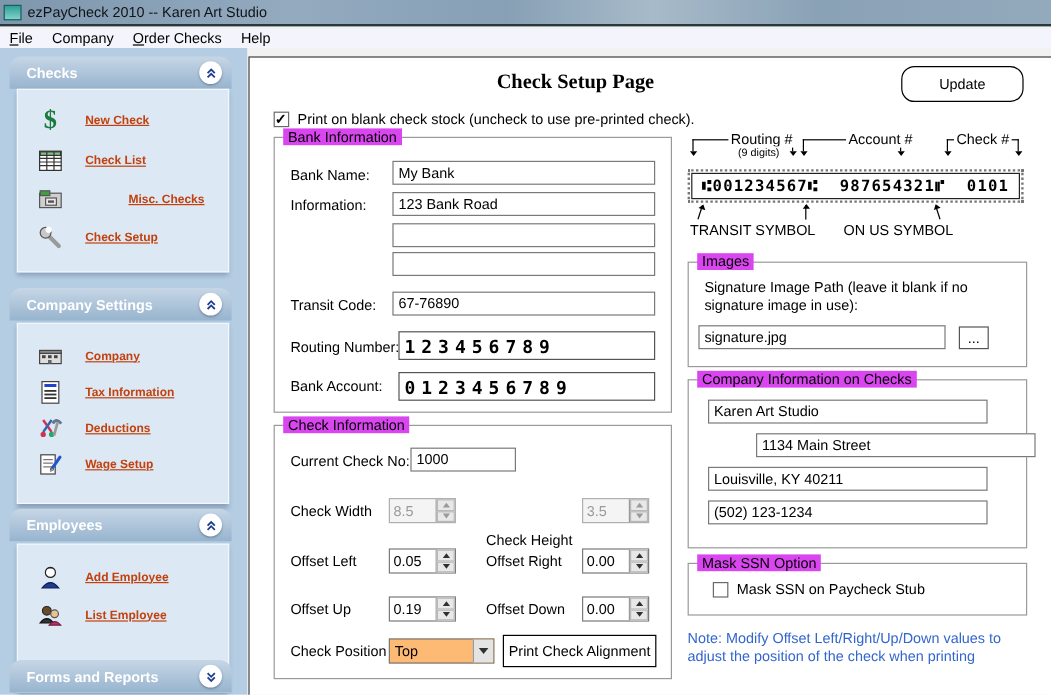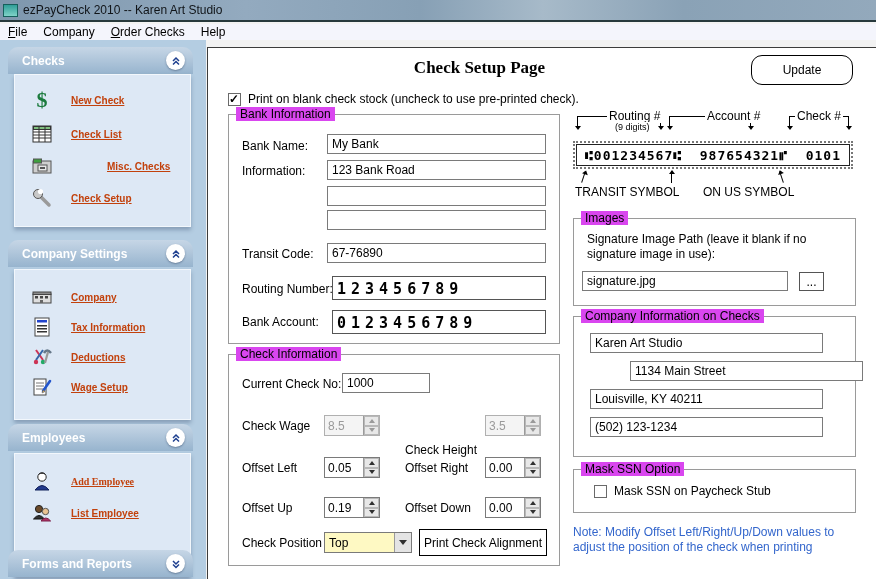--- a/index.html
+++ b/index.html
@@ -70,21 +70,21 @@
   .spin-btns { width:16px; display:flex; flex-direction:column; border-left:1px solid #9a9a9a; }
   .spin-btn { flex:1; background:#e8e8e8; border:1px solid #b8b8b8; display:flex; align-items:center; justify-content:center; cursor:pointer; }
   .arr-up { width:0; height:0; border-left:3px solid transparent; border-right:3px solid transparent; border-bottom:4px solid #303030; }
   .arr-down { width:0; height:0; border-left:3px solid transparent; border-right:3px solid transparent; border-top:4px solid #303030; }
   .spinner.disabled { border-color:#b0b0b0; background:#f4f4f4; }
   .spinner.disabled .spin-val { color:#9a9a9a; }
   .spinner.disabled .arr-up { border-bottom-color:#9a9a9a; }
   .spinner.disabled .arr-down { border-top-color:#9a9a9a; }
 
   
-  .dropdown { position:absolute; width:88px; height:21px; border:1px solid #7a7a7a; background:#fef9c3;
+  .dropdown { position:absolute; width:88px; height:21px; border:1px solid #7a7a7a; background:#fdba74;
     display:flex; align-items:center; cursor:pointer;gap:43px; }
   .dd-text { flex:1; padding-left:4px; font-size:12px; }
   .dd-btn { width:17px; height:100%; background:#e4e4e4; border-left:1px solid #9a9a9a;
     display:flex; align-items:center; justify-content:center; }
   .dd-btn .arr-down { border-left-width:4px; border-right-width:4px; border-top-width:5px; }
 
   
   .micr-diagram { position:absolute; left:365px; top:63px; width:283px; height:100px; font-size:12px; }
   .mk-label { position:absolute; white-space:nowrap; background:#fff; padding:0 2px; z-index:2; }
   .bracket { position:absolute; height:12px; border-top:1px solid #000; }
@@ -240,21 +240,21 @@
 
     <div class="sec-header" style="top:384px;">
       <span class="sec-title">Employees</span>
       <div class="chev-btn">
         <svg width="10" height="10">
             <path d="M2 5 L5 2 L8 5 M2 8.5 L5 5.5 L8 8.5" stroke="#1e3f8f" fill="none" stroke-width="1.5"></path>
           </svg>
       </div>
     </div>
     <div class="sec-panel" style="top:413px; height:124px;">
-      <div class="nav-item" style="top:12px;font-family:Liberation Serif, serif;">
+      <div class="nav-item" style="top:12px;">
         <span class="nav-icon">
           <svg width="22" height="22">
               <circle cx="11" cy="7" r="4.2" fill="#fff" stroke="#222"></circle>
               <path d="M7.2 5 a4.2 4.2 0 0 1 7.6 0 l-2 -1.2 l-3.6 0 z" fill="#222"></path>
               <path d="M4 20 q7 -9 14 0 z" fill="#223a8c" stroke="#10205a"></path>
             </svg>
         </span>
         <span class="nav-label">Add Employee</span>
       </div>
       <div class="nav-item" style="top:44px;">
@@ -305,21 +305,21 @@
       <span class="fld-label" style="left:13px; top:200px;">Bank Account:</span>
       <input class="tb micr" style="left: 103px; top: 195px; width: 214px;" value="0123456789">
     </div>
 
     <div class="groupbox" style="left:20px; top:306px; width:332px; height:212px;">
       <span class="gb-legend">Check Information</span>
 
       <span class="fld-label" style="left:13px; top:22px;">Current Check No:</span>
       <input class="tb" style="left: 113px; top: 18px; width: 88px;" value="1000">
 
-      <span class="fld-label" style="left:13px; top:64px;">Check Wage</span>
+      <span class="fld-label" style="left:13px; top:64px;">Check Width</span>
       <div class="spinner disabled" style="left:95px; top:60px;">
         <input class="spin-val" disabled="" value="8.5" style="">
         <div class="spin-btns">
             <div class="spin-btn">
               <div class="arr-up"></div>
             </div>
             <div class="spin-btn">
               <div class="arr-down"></div>
             </div>
           </div>

